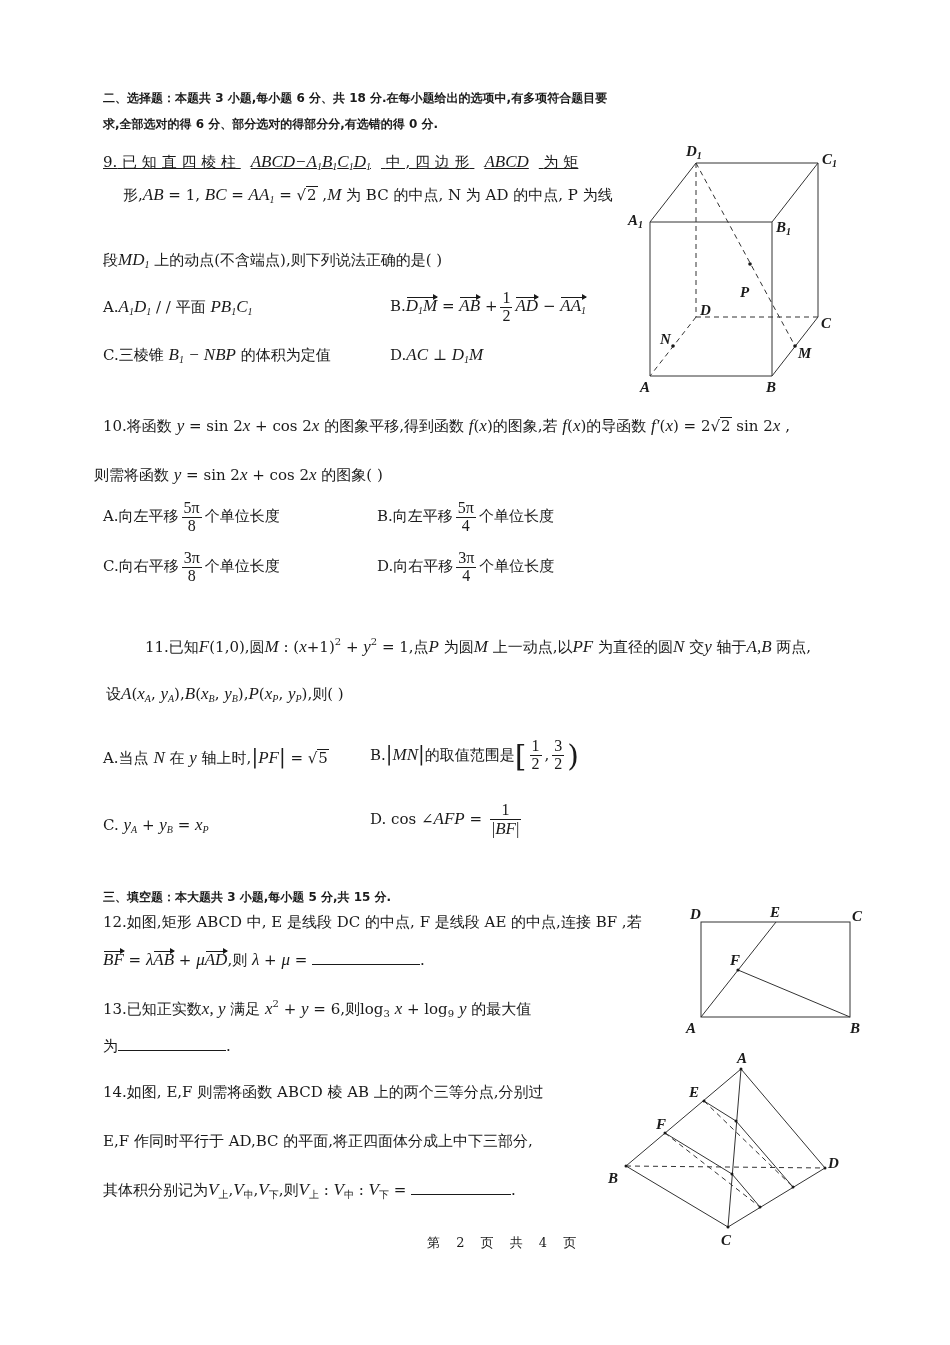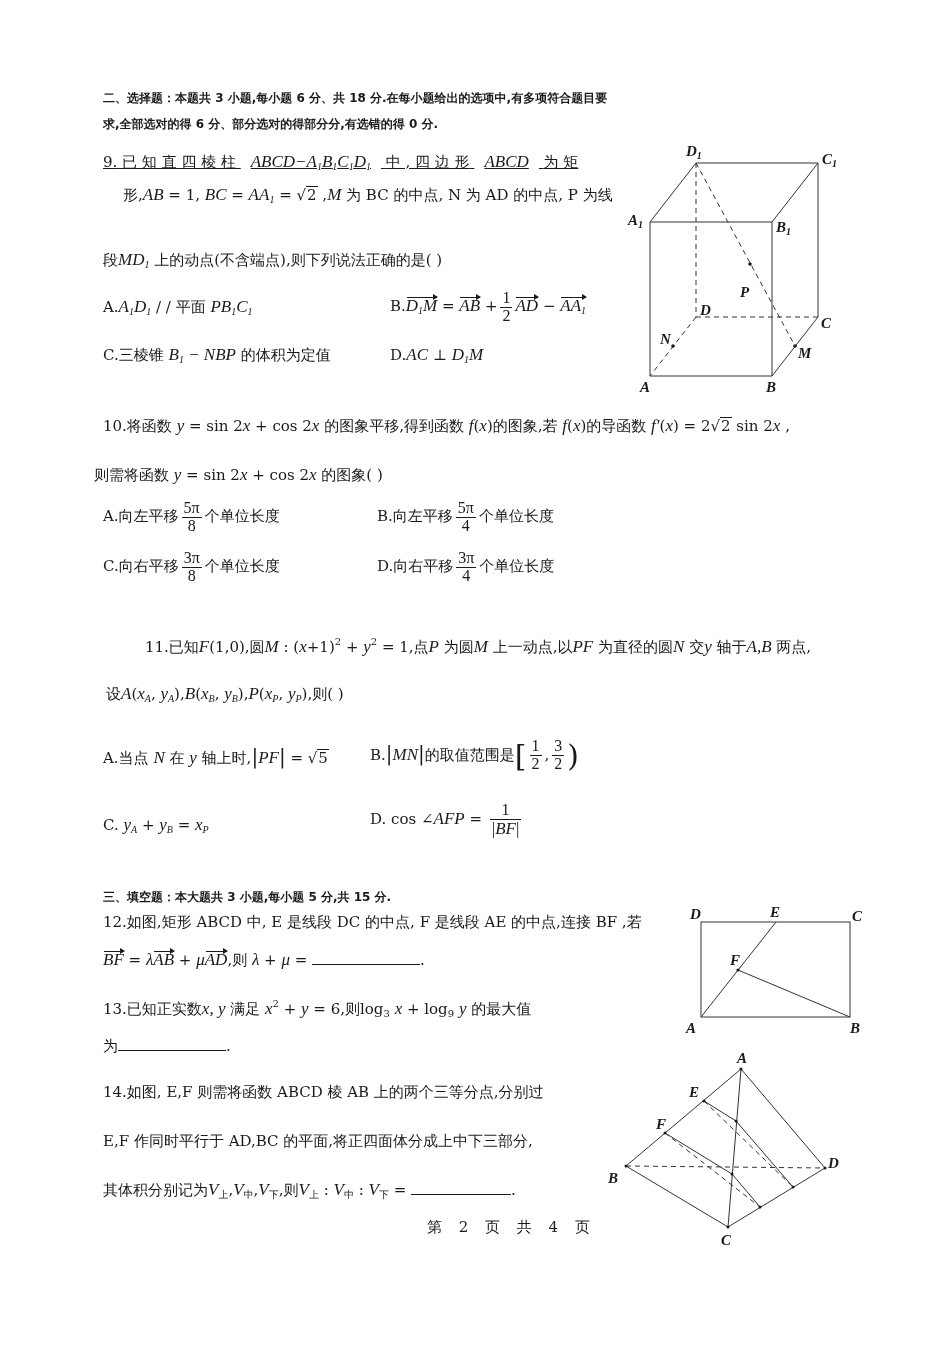--- a/index.html
+++ b/index.html
@@ -15,21 +15,21 @@
   .frac { display: inline-block; vertical-align: middle; text-align: center; margin: 0 3px; font-family: "Liberation Serif", serif; font-size: 16px; line-height: 1.05; }
   .frac .n { display: block; border-bottom: 1px solid #1a1a1a; padding: 0 2px; }
   .frac .d { display: block; padding: 0 2px; }
   .vec { position: relative; display: inline-block; }
   .vec::before { content: ""; position: absolute; left: 1px; right: 0; top: 1px; border-top: 1px solid #1a1a1a; }
   .vec::after { content: ""; position: absolute; right: -1px; top: -2px; border-left: 5px solid #1a1a1a; border-top: 3px solid transparent; border-bottom: 3px solid transparent; }
   .blank { display: inline-block; width: 108px; border-bottom: 1px solid #1a1a1a; height: 14px; vertical-align: baseline; }
   .sqrt { display: inline-block; border-top: 1px solid #1a1a1a; padding: 0 1px; line-height: 1.1; }
   .bar { font-style: normal; font-size: 20px; }
   svg text { font-family: "Liberation Serif", "DejaVu Serif", serif; font-style: italic; font-weight: bold; font-size: 15px; fill: #1a1a1a; }
-  .footer { font-size: 15px; letter-spacing: 6px; }
+  .footer { font-size: 13px; letter-spacing: 6px; margin-top: 16px; }
 </style>
 </head>
 <body>
 
 <div class="abs sec" style="left:103px;top:90px;">二、选择题：本题共 3 小题,每小题 6 分、共 18 分.在每小题给出的选项中,有多项符合题目要</div>
 <div class="abs sec" style="left:103px;top:116px;">求,全部选对的得 6 分、部分选对的得部分分,有选错的得 0 分.</div>
 
 <div class="abs txt" style="left:103px;top:152px;text-decoration:underline;">
   <span>9.</span>
   <span>已 知 直 四 棱 柱</span>

